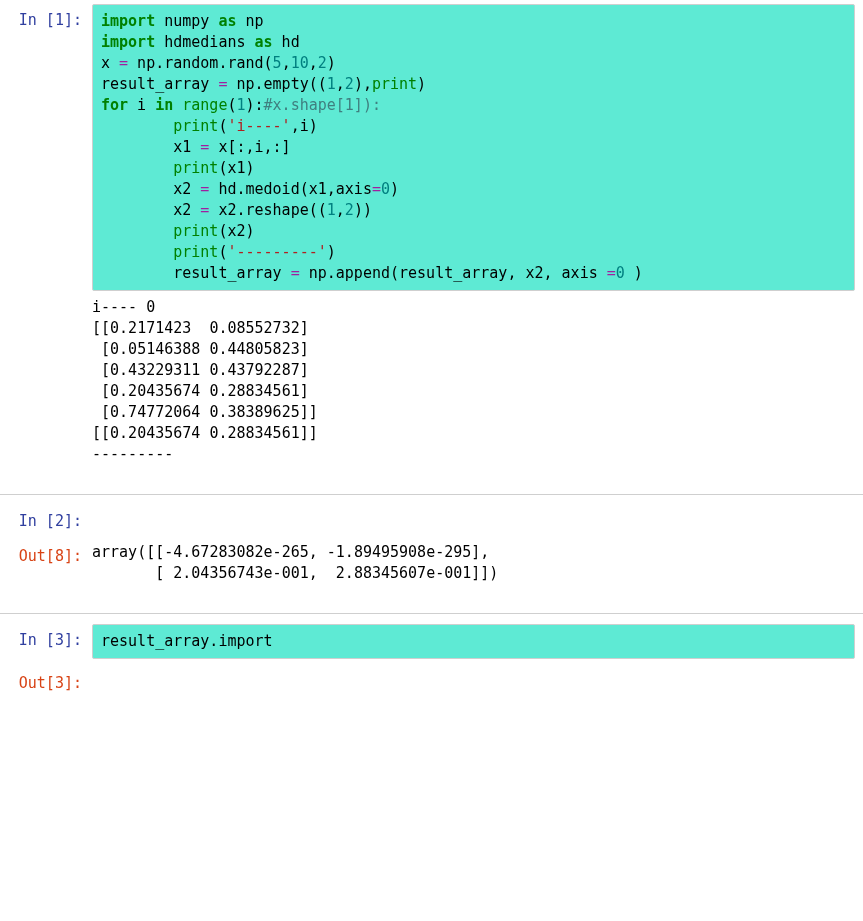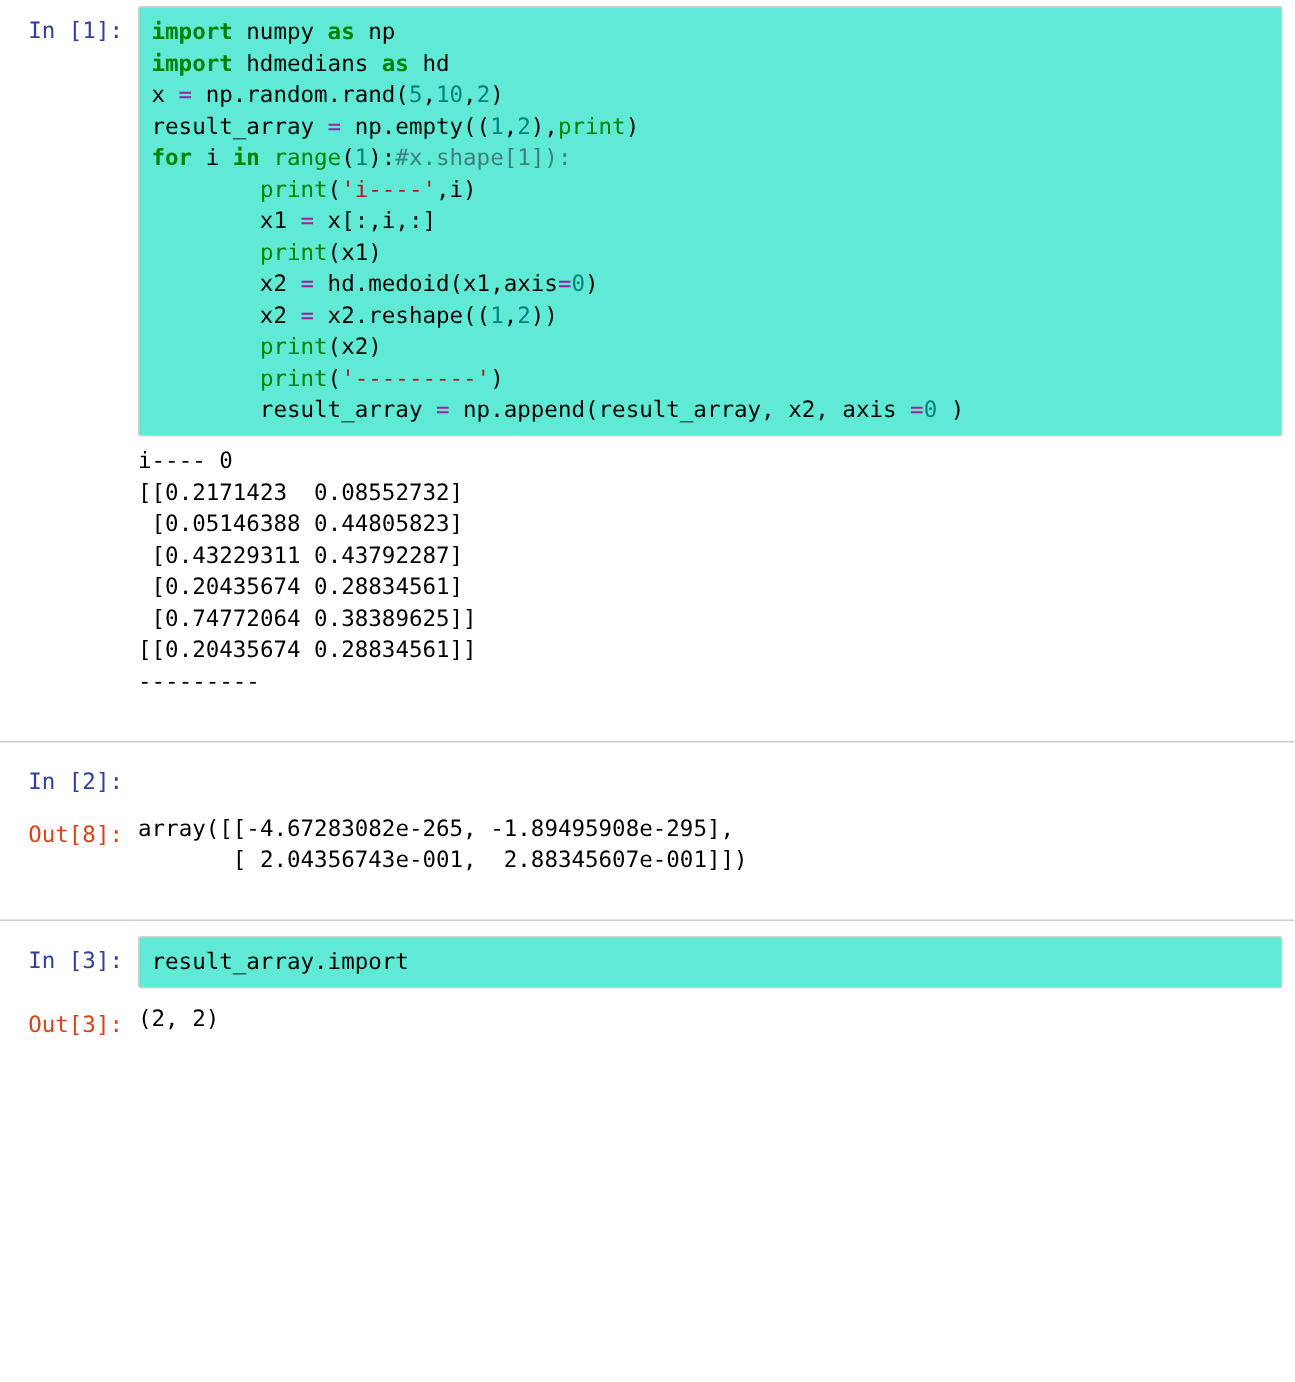--- a/index.html
+++ b/index.html
@@ -99,16 +99,13 @@
 </div>
 
 <div class="cell border-top">
   <div class="prompt in">In [3]:</div>
   <div class="content">
     <div class="input-area">result_array.import</div>
   </div>
 </div>
 <div class="cell">
   <div class="prompt out">Out[3]:</div>
-  <div class="content">
-    <div class="output-text" style="padding-top:2px">(2, 2)</div>
-  </div>
 </div>
 
 </body></html>

